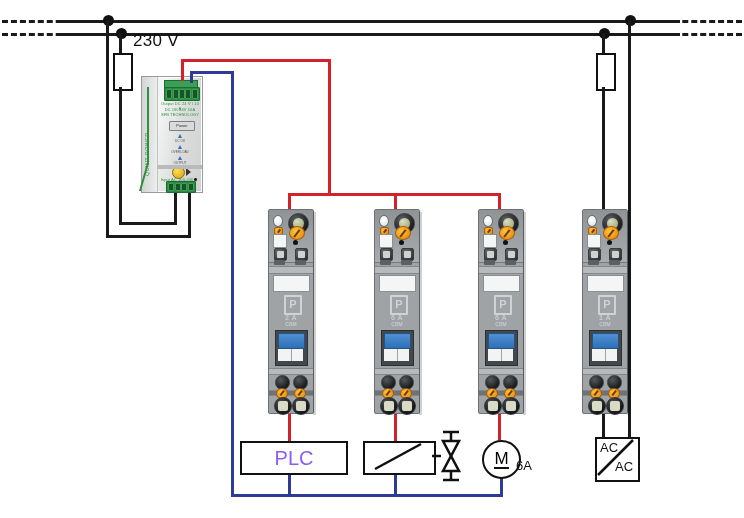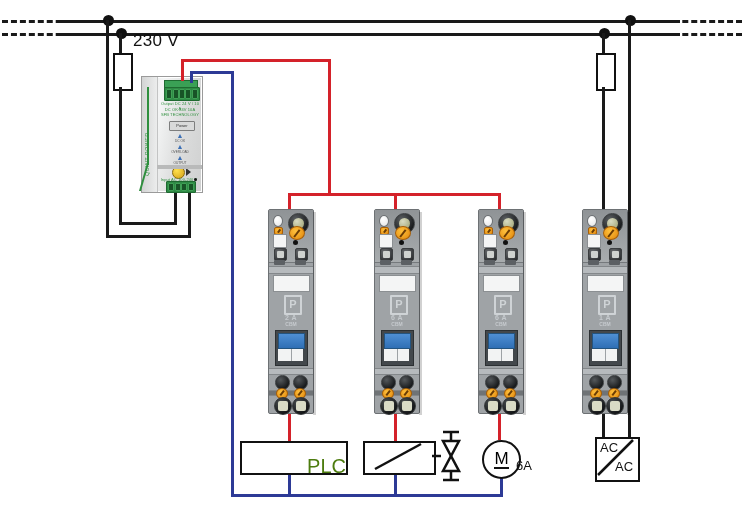--- a/index.html
+++ b/index.html
@@ -85,21 +85,21 @@
   .cb-swwhite:after{content:"";position:absolute;left:50%;top:0;width:1px;height:100%;background:#9ea2a5;}
   .cb-circ{position:absolute;width:13px;height:13px;border-radius:50%;
       background:radial-gradient(circle at 35% 30%,#55595c,#17191b 72%);border:1px solid #3a3d3f;}
   .cb-bigcirc{position:absolute;width:16px;height:16px;border-radius:50%;
       background:radial-gradient(circle at 35% 30%,#4e5255,#121416 72%);border:1px solid #35383a;}
   .cb-bigcirc i{position:absolute;left:3px;top:3px;width:10px;height:10px;border-radius:2px;
       background:#d9dbc6;}
 
   
   .box{position:absolute;border:2.5px solid #111;background:#fff;}
-  .boxlbl{position:absolute;width:100%;text-align:right;color:#4d7c0f;margin-top:8px;}
+  .boxlbl{position:absolute;width:100%;text-align:center;color:#8b5cf6;}
   .circle{position:absolute;border:2.5px solid #111;border-radius:50%;background:#fff;
       display:flex;align-items:center;justify-content:center;}
   svg{position:absolute;overflow:visible;}
 </style>
 </head>
 <body>
 
 <div id="stage">
 
   <div class="rail dash" style="left:2px;top:20px;width:740px;"></div>

